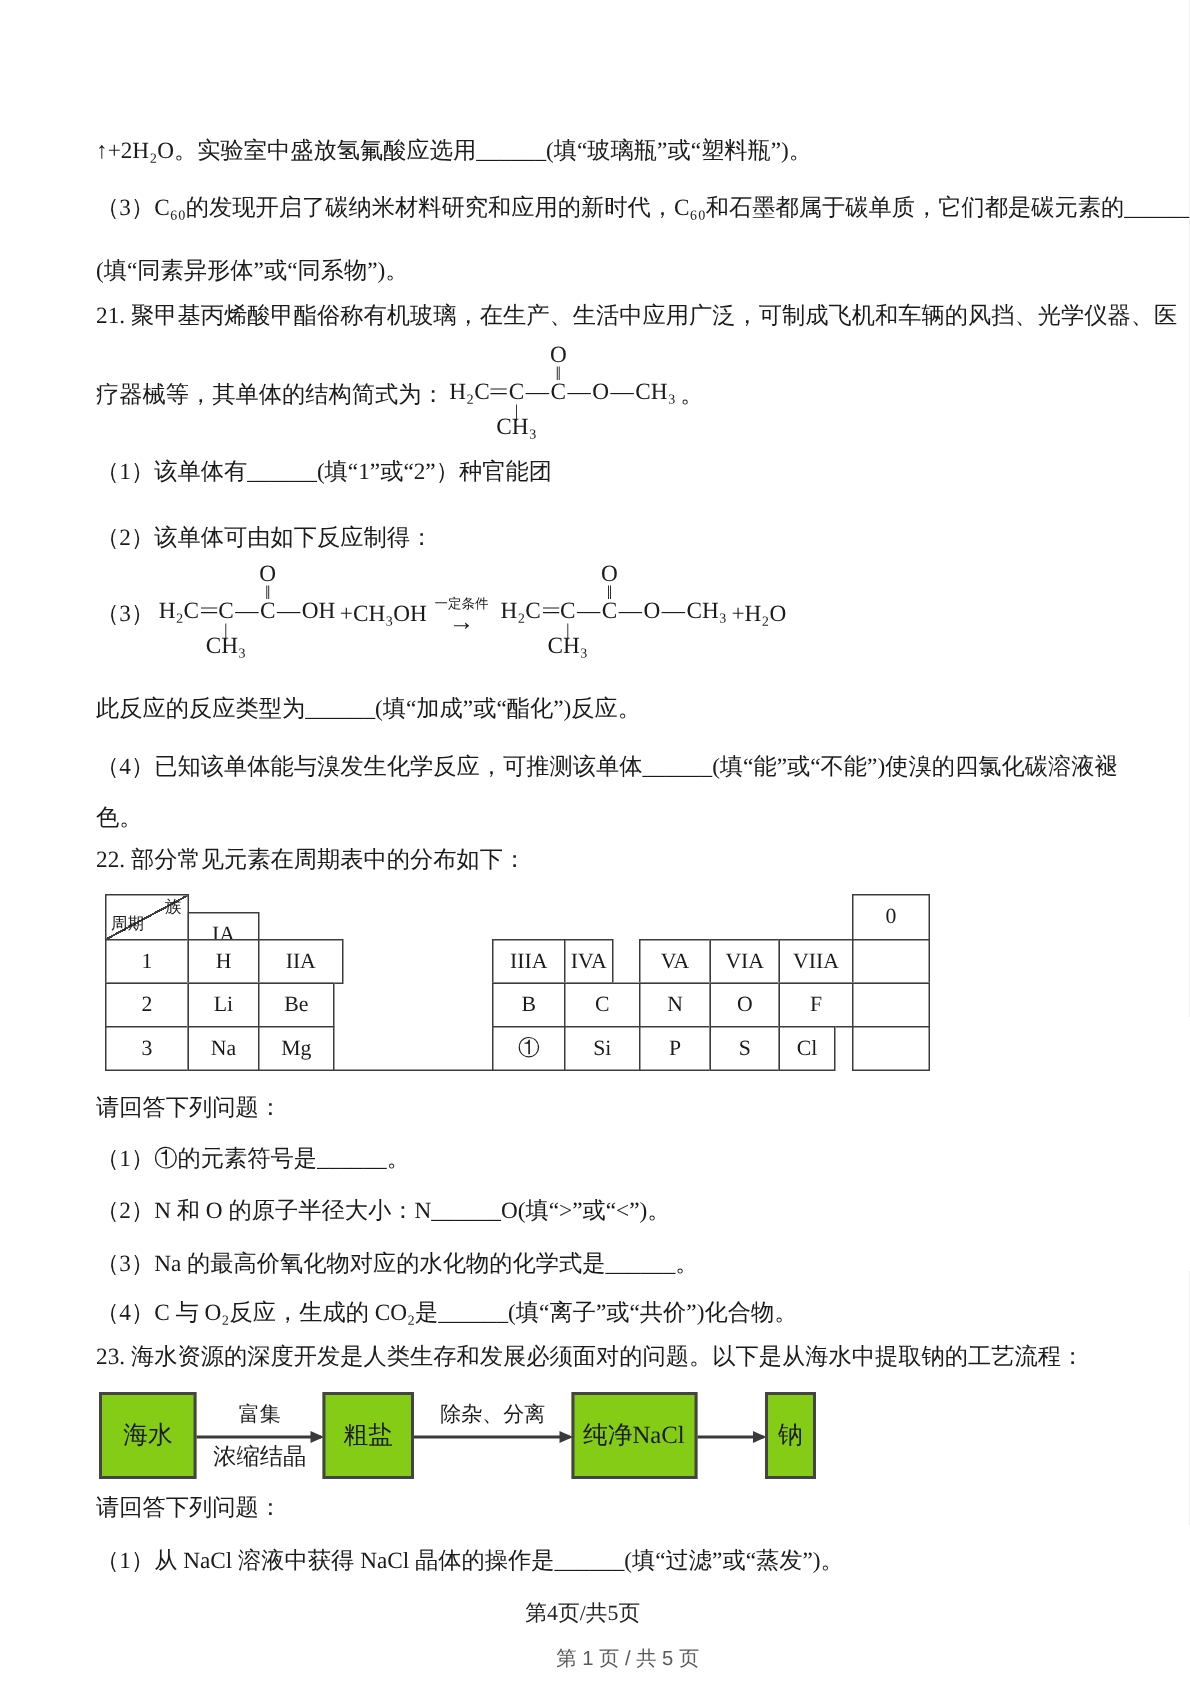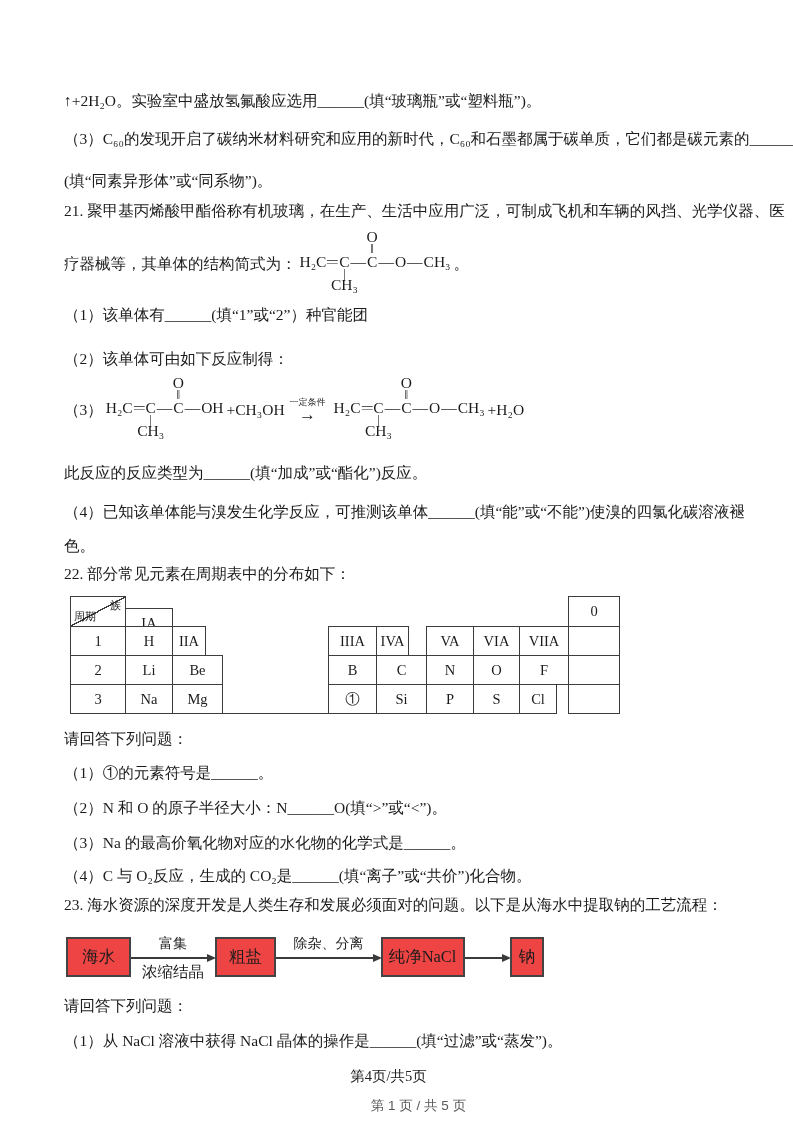--- a/index.html
+++ b/index.html
@@ -56,23 +56,23 @@
       transparent calc(50% - 0.7px), #3c3c3c calc(50% - 0.7px),
       #3c3c3c calc(50% + 0.7px), transparent calc(50% + 0.7px));
   }
   .corner .ct { position:absolute; top:1px; right:4px; font-size:11px; }
   .corner .cb { position:absolute; bottom:1px; left:3px; font-size:11px; }
   .gapline { position:absolute; background:#3c3c3c; }
 
   
   .flow { display:flex; align-items:center; margin:10px 0 0 2px; height:62px; width:478px; }
   .fbox {
-    box-sizing:border-box; border:2px solid #444; height:40px;
+    box-sizing:border-box; border:2px solid #444; height:58px;
     display:flex; align-items:center; justify-content:center;
-    font-size:16.5px; white-space:nowrap; padding:0 8px; background:#ef4444;text-align:right;
+    font-size:16.5px; white-space:nowrap; padding:0 8px; background:#84cc16;text-align:right;
   }
   .fa { position:relative; height:62px; }
   .fa .fline { position:absolute; top:50%; left:0; right:1px; border-top:2px solid #3a3a3a; }
   .fa .fhead {
     position:absolute; right:-1px; top:50%; transform:translateY(calc(-50% + 1px));
     width:0; height:0; border-left:9px solid #3a3a3a;
     border-top:4.5px solid transparent; border-bottom:4.5px solid transparent;
   }
   .fa .lt { position:absolute; bottom:50%; left:50%; transform:translateX(-50%); margin-bottom:3px; font-size:14px; white-space:nowrap; }
   .fa .lb { position:absolute; top:50%; left:50%; transform:translateX(-50%); margin-top:4px; font-size:15.5px; white-space:nowrap; }
@@ -175,21 +175,21 @@
 
     <div class="cell corner" style="left:0;top:0;width:56px;height:31px;">
       <span class="ct">族</span>
       <span class="cb">周期</span>
     </div>
     <div class="cell" style="left:55px;top:12px;width:48px;height:31px;">IA</div>
     <div class="cell" style="left:498px;top:0;width:52px;height:31px;">0</div>
 
     <div class="cell" style="left:0;top:30px;width:56px;height:30px;">1</div>
     <div class="cell" style="left:55px;top:30px;width:48px;height:30px;">H</div>
-    <div class="cell" style="left:102px;top:30px;width:34px;height:30px;">IIA</div>
+    <div class="cell" style="left:102px;top:30px;width:57px;height:30px;">IIA</div>
     <div class="cell" style="left:258px;top:30px;width:49px;height:30px;">IIIA</div>
     <div class="cell" style="left:306px;top:30px;width:33px;height:30px;">IVA</div>
     <div class="cell" style="left:356px;top:30px;width:48px;height:30px;">VA</div>
     <div class="cell" style="left:403px;top:30px;width:47px;height:30px;">VIA</div>
     <div class="cell" style="left:449px;top:30px;width:50px;height:30px;">VIIA</div>
     <div class="cell" style="left:498px;top:30px;width:52px;height:30px;"></div>
 
     <div class="cell" style="left:0;top:59px;width:56px;height:30px;">2</div>
     <div class="cell" style="left:55px;top:59px;width:48px;height:30px;">Li</div>
     <div class="cell" style="left:102px;top:59px;width:51px;height:30px;">Be</div>

